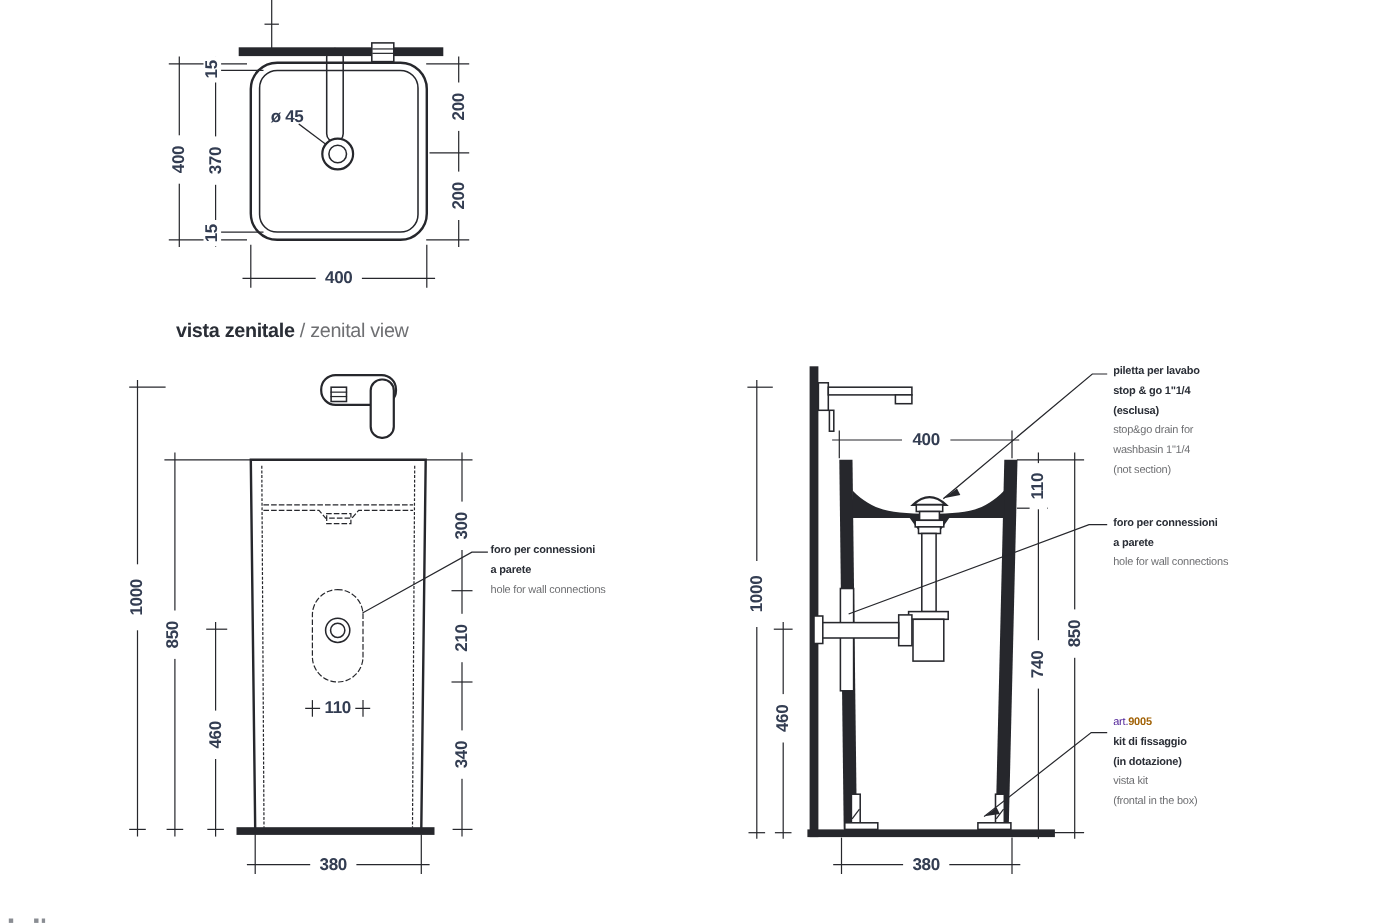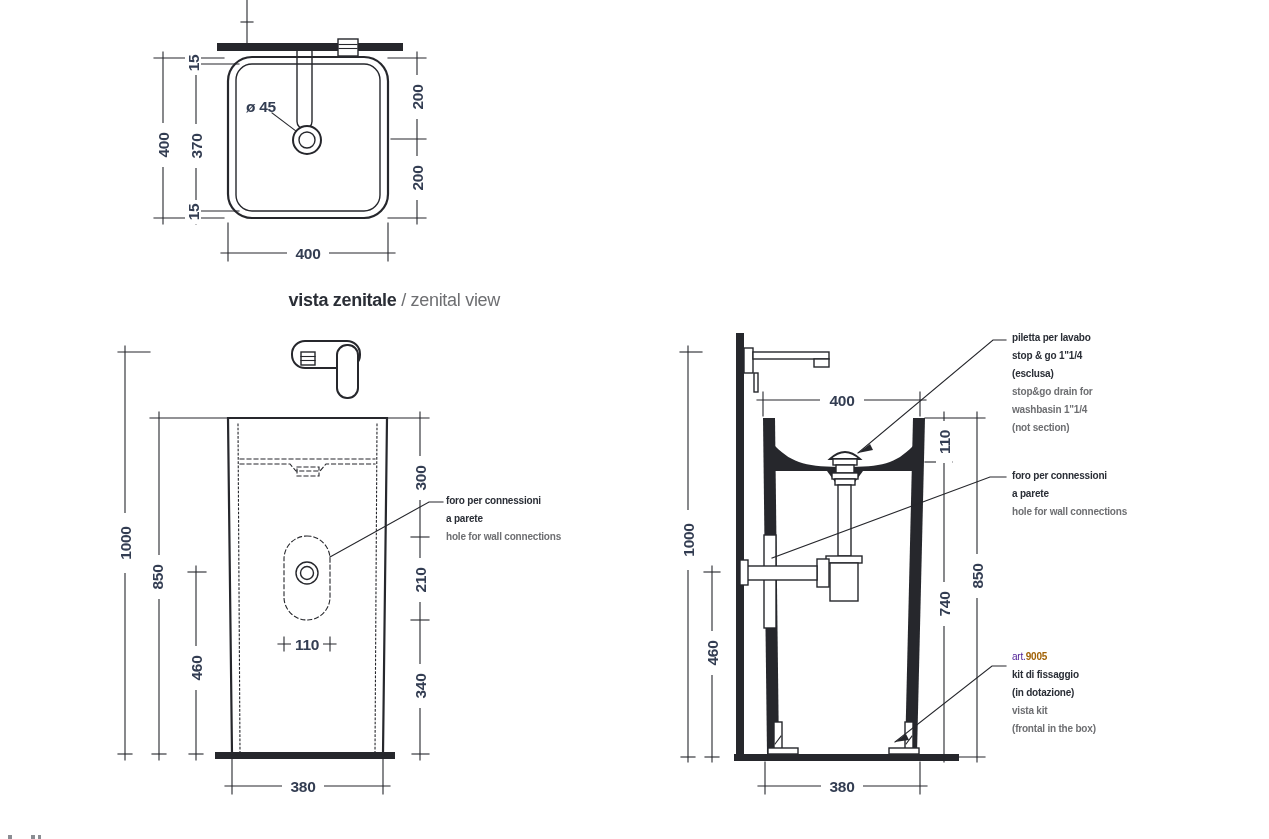--- a/index.html
+++ b/index.html
@@ -12,25 +12,25 @@
   .dash{stroke-dasharray:4 3;}
   .dot{stroke-dasharray:1.6 2.6;}
   .solid{fill:#26272c;stroke:none;}
   .wt{fill:#ffffff;stroke:#26272c;stroke-width:1.4;}
   .wt2{fill:#ffffff;stroke:#26272c;stroke-width:2;}
   .bg{fill:#ffffff;stroke:none;}
   .dim{font:700 15.5px "Liberation Sans",sans-serif;fill:#333d52;letter-spacing:-0.3px;
        text-anchor:middle;dominant-baseline:central;}
   .note{position:absolute;font-size:10px;line-height:18px;letter-spacing:-0.2px;}
   .note .b{display:block;font-weight:700;color:#2a2e36;}
-  .note .g{display:block;font-weight:700;color:#6e6f72;}
+  .note .g{display:block;font-weight:400;color:#6e6f72;}
   .note .line{display:block;}
   .note .d{color:#4c1d95;font-weight:400;}
   .note .bb{color:#a16207;font-weight:700;margin-left:0;}
-  .view-label{position:absolute;width:340px;text-align:right;font-size:18px;letter-spacing:-0.3px;white-space:nowrap;}
+  .view-label{position:absolute;width:340px;text-align:left;font-size:18px;letter-spacing:-0.3px;white-space:nowrap;}
   .view-label .b{font-weight:700;color:#2a2e36;}
   .view-label .g{font-weight:400;color:#6e6f72;}
 </style>
 </head>
 <body>
 
 <div id="canvas">
 
 <svg width="1269" height="839" viewBox="0 0 1269 839">
 

